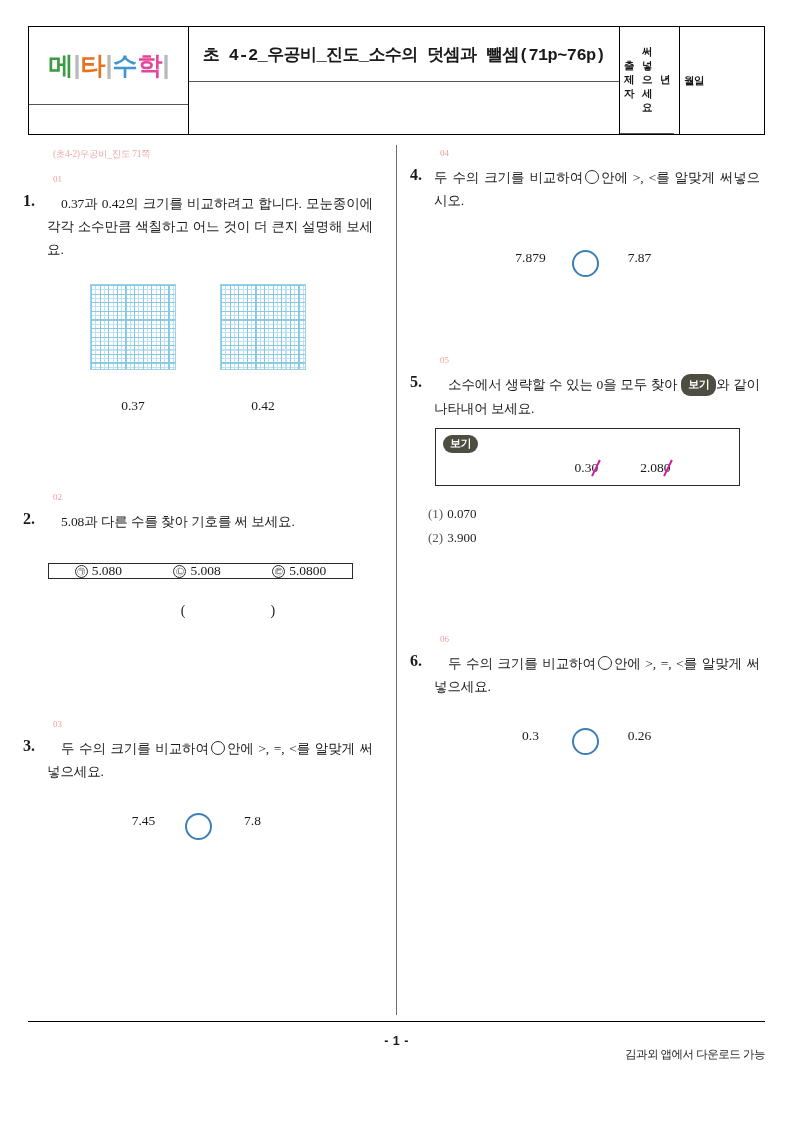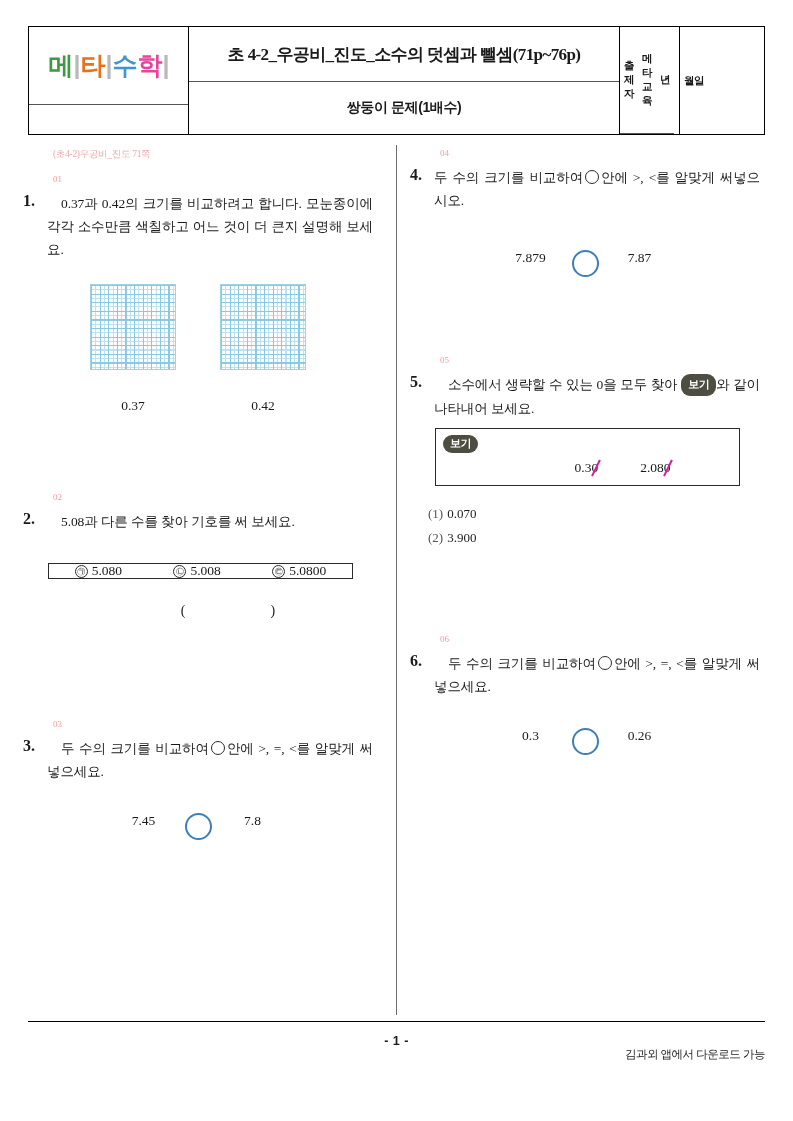--- a/index.html
+++ b/index.html
@@ -56,21 +56,21 @@
     display: flex; flex-direction: column;
     border-right: 1.5px solid #000;
   }
   .hdr-title-cell {
     flex: 0 0 55px;
     display: flex; align-items: center; justify-content: center;
     border-bottom: 1.2px solid #555;
     padding: 0 6px;
   }
   .hdr-title-cell span {
-    font-family: Liberation Serif, serif;
+    font-family: Liberation Mono, monospace;
     font-weight: bold;
     font-size: 17px;
     letter-spacing: -0.6px;
     white-space: nowrap;
   }
   .hdr-sub-cell {
     flex: 1;
     display: flex; align-items: center; justify-content: center;
   }
   .hdr-sub-cell span {
@@ -344,28 +344,25 @@
         <span class="tick">|</span>
       </div>
     </div>
     <div class="hdr-logo-blank"></div>
   </div>
 
   <div class="hdr-mid-col">
     <div class="hdr-title-cell">
       <span>초 4-2_우공비_진도_소수의 덧셈과 뺄셈(71p~76p)</span>
     </div>
-    <div class="hdr-sub-cell">
-      <span>쌍둥이 문제(1배수)</span>
-    </div>
   </div>
 
   <div class="hdr-meta-col">
     <div class="hdr-meta-cell center">출제자</div>
-    <div class="hdr-meta-cell center">메타교육</div>
+    <div class="hdr-meta-cell center">써넣으세요</div>
     <div class="hdr-meta-cell right">년</div>
     <div class="hdr-meta-cell spread">
       <span>월</span>
       <span>일</span>
     </div>
   </div>
 
   <div class="hdr-empty-col"></div>
 </div>
 

